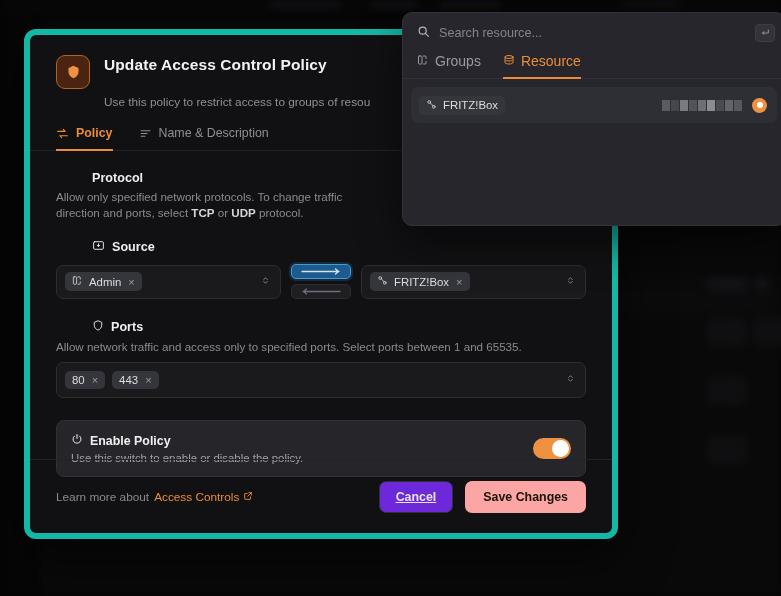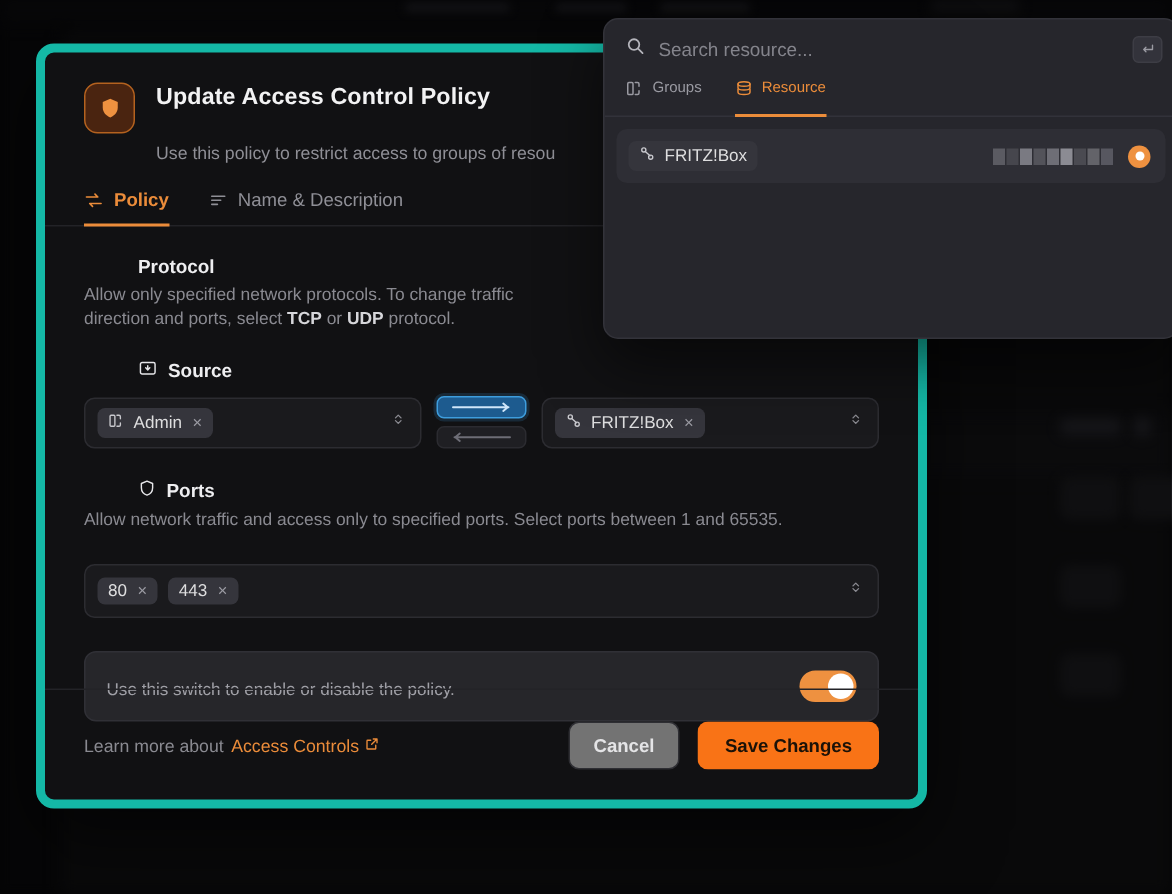--- a/index.html
+++ b/index.html
@@ -120,21 +120,21 @@
   .dir-btn {
     height: 15px; border-radius: 5px; display: flex;
     align-items: center; justify-content: center;
     border: 1px solid transparent; cursor: pointer;
   }
   .dir-btn.on { background: #1d5b8f; border-color: #3e9ddd; box-shadow: 0 0 0 2px rgba(62,157,221,.18); }
   .dir-btn.off { background: #1f1f23; border-color: #2b2b30; }
 
   .ports-block { margin-top: 20px; }
   .ports-select {
-    margin-top: 21px; height: 36px; width: 100%;
+    margin-top: 7px; height: 36px; width: 100%;
     background: #1a1a1d; border: 1px solid #2c2c31; border-radius: 7px;
     display: flex; align-items: center; gap: 7px; padding: 0 8px;
     position: relative;
   }
 
   .enable-card {
     margin-top: 22px;
     background: #26262a; border: 1px solid #303036; border-radius: 8px;
     padding: 12px 14px; display: flex; align-items: center;
     justify-content: space-between;
@@ -161,22 +161,22 @@
     padding: 3px 26px;
   }
   .learn { font-size: 11.8px; color: #8a8a91; display: flex; align-items: center; gap: 5px; }
   .learn a { color: #eb8c3a; text-decoration: none; display: inline-flex; align-items: center; gap: 4px; }
   .foot-btns { display: flex; gap: 12px; }
   .btn {
     height: 32px; border-radius: 7px; font-size: 12.4px; font-weight: bold;
     display: flex; align-items: center; justify-content: center;
     cursor: pointer; border: 1px solid transparent; padding: 0 16px;
   }
-  .btn-cancel { background: #737373; border-color: #2e2e33; color: #e4e4e6; }
-  .btn-save { background: #f97316; color: #1b1208; padding: 0 17px; }
+  .btn-cancel { background: #6d28d9; border-color: #2e2e33; color: #e4e4e6; text-decoration: underline; }
+  .btn-save { background: #fca5a5; color: #1b1208; padding: 0 17px; }
 
   
   .dropdown {
     position: absolute; left: 366px; top: 12px;
     width: 384px; height: 214px;
     background: #26262c; border: 1px solid #33333a; border-radius: 10px;
     box-shadow: 0 16px 40px rgba(0,0,0,.55);
     overflow: hidden;
     margin-left: 36px;
   }
@@ -193,22 +193,22 @@
     width: 20px; height: 18px; border-radius: 4px;
     background: #33333b; border: 1px solid #3d3d45;
     display: flex; align-items: center; justify-content: center;
     color: #9a9aa2; flex: 0 0 auto; cursor: pointer;
   }
   .dd-tabs {
     display: flex; gap: 22px; padding: 0 14px;
     border-bottom: 1px solid #32323a;
   }
   .dd-tab {
-    display: flex; align-items: flex-start; gap: 6px;
-    font-size: 10px; color: #9a9aa2; padding-bottom: 8px;
+    display: flex; align-items: center; gap: 6px;
+    font-size: 14px; color: #9a9aa2; padding-bottom: 8px;
     border-bottom: 2px solid transparent; margin-bottom: -1px; cursor: pointer;
   }
   .dd-tab.active { color: #eb8c3a; border-bottom-color: #eb8c3a; }
   .dd-list { padding: 8px; }
   .dd-row {
     height: 36px; border-radius: 7px; background: #2e2e35;
     display: flex; align-items: center; justify-content: space-between;
     padding: 0 10px 0 8px; cursor: pointer;
   }
   .dd-row-right { display: flex; align-items: center; gap: 10px; }
@@ -366,20 +366,29 @@
         <span class="caret">
           <svg width="11" height="13" viewBox="0 0 24 24" fill="none" stroke="#8a8a91" stroke-width="2" stroke-linecap="round" stroke-linejoin="round">
             <path d="M8 10l4-4 4 4M8 14l4 4 4-4"></path>
           </svg>
         </span>
       </div>
     </div>
 
     <div class="enable-card">
       <div>
+        <div class="enable-title">
+          <span>
+            <svg width="12" height="12" viewBox="0 0 24 24" fill="none" stroke="#f0f0f2" stroke-width="2" stroke-linecap="round">
+              <path d="M12 3v8"></path>
+                <path d="M6.8 6.2a8 8 0 1010.4 0"></path>
+            </svg>
+          </span>
+          <span>Enable Policy</span>
+        </div>
         <div class="enable-desc">Use this switch to enable or disable the policy.</div>
       </div>
       <div class="switch">
         <span class="knob"></span>
       </div>
     </div>
 
   </div>
 
   <div class="modal-foot">

